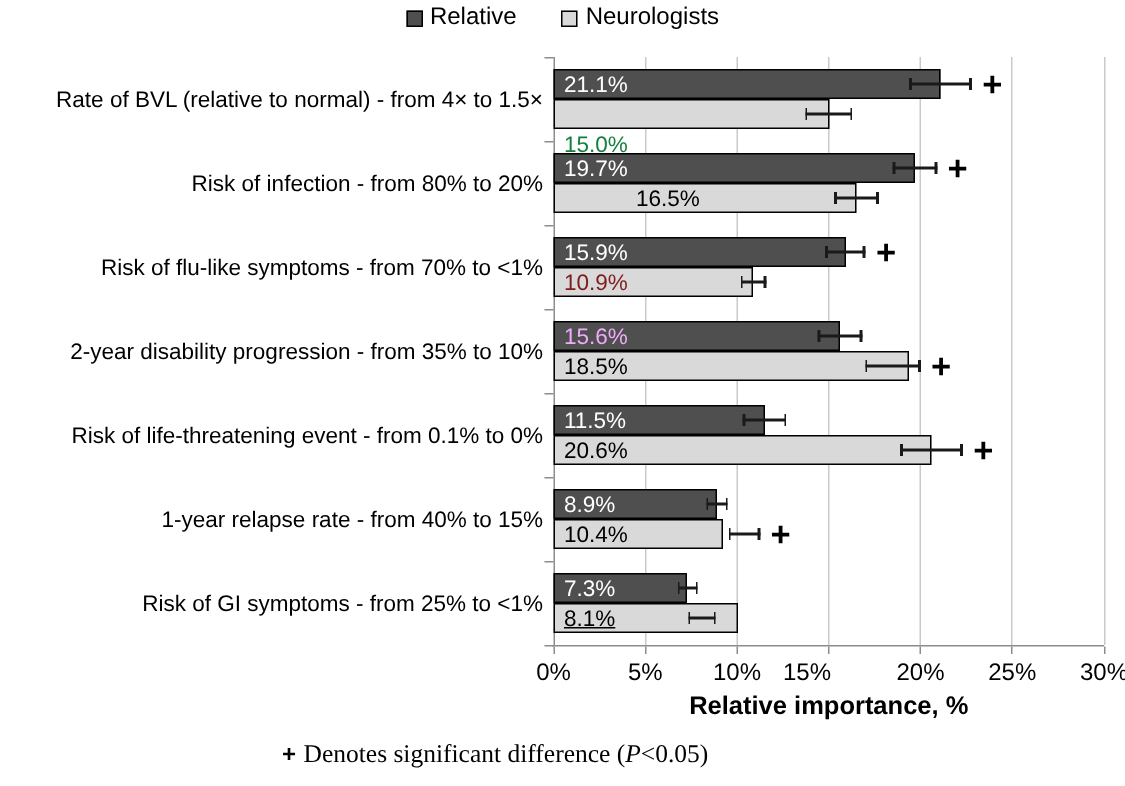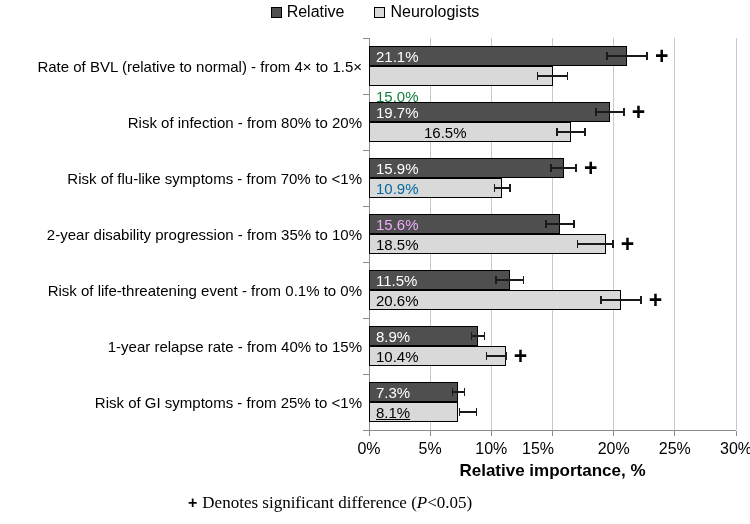--- a/index.html
+++ b/index.html
@@ -154,21 +154,21 @@
       <div class="bar" style="top: 120px; left: 0px; width: 194.51px; background: rgb(79, 79, 79); border-color: rgb(0, 0, 0);">
         <div class="bar-label" style="color: rgb(255, 255, 255);">15.9%</div>
       </div>
       <div class="err" style="left: 181.053px; width: 26.9133px; top: 126px;">
         <div class="err-line" style="background: rgb(26, 26, 26);"></div>
         <div class="err-cap l" style="background: rgb(26, 26, 26);"></div>
         <div class="err-cap r" style="background: rgb(26, 26, 26);"></div>
       </div>
       <div class="sig" style="left: 214.967px; top: 117px;">+</div>
       <div class="bar" style="top: 140px; left: 0px; width: 133.343px; background: rgb(217, 217, 217); border-color: rgb(0, 0, 0);">
-        <div class="bar-label" style="color: #0369a1;">10.9%</div>
+        <div class="bar-label" style="color: #7f1d1d;">10.9%</div>
       </div>
       <div class="err" style="left: 124.78px; width: 17.1267px; top: 146px;">
         <div class="err-line" style="background: rgb(26, 26, 26);"></div>
         <div class="err-cap l" style="background: rgb(26, 26, 26);"></div>
         <div class="err-cap r" style="background: rgb(26, 26, 26);"></div>
       </div>
       <div class="bar" style="top: 176px; left: 0px; width: 190.84px; background: rgb(79, 79, 79); border-color: rgb(0, 0, 0);">
         <div class="bar-label" style="color: #f0abfc;">15.6%</div>
       </div>
       <div class="err" style="left: 176.16px; width: 29.36px; top: 182px;">
@@ -203,38 +203,38 @@
       </div>
       <div class="sig" style="left: 279.803px; top: 249px;">+</div>
       <div class="bar" style="top: 288px; left: 0px; width: 108.877px; background: rgb(79, 79, 79); border-color: rgb(0, 0, 0);">
         <div class="bar-label" style="color: rgb(255, 255, 255);">8.9%</div>
       </div>
       <div class="err" style="left: 101.537px; width: 14.68px; top: 294px;">
         <div class="err-line" style="background: rgb(26, 26, 26);"></div>
         <div class="err-cap l" style="background: rgb(26, 26, 26);"></div>
         <div class="err-cap r" style="background: rgb(26, 26, 26);"></div>
       </div>
-      <div class="bar" style="top: 308px; left: 0px; width: 137px; background: rgb(217, 217, 217); border-color: rgb(0, 0, 0);">
+      <div class="bar" style="top: 308px; left: 0px; width: 113px; background: rgb(217, 217, 217); border-color: rgb(0, 0, 0);">
         <div class="bar-label" style="color: rgb(0, 0, 0);">10.4%</div>
       </div>
       <div class="err" style="left: 116.828px; width: 20.7967px; top: 314px;">
         <div class="err-line" style="background: rgb(26, 26, 26);"></div>
         <div class="err-cap l" style="background: rgb(26, 26, 26);"></div>
         <div class="err-cap r" style="background: rgb(26, 26, 26);"></div>
       </div>
       <div class="sig" style="left: 144.625px; top: 305px;">+</div>
       <div class="bar" style="top: 344px; left: 0px; width: 89.3033px; background: rgb(79, 79, 79); border-color: rgb(0, 0, 0);">
         <div class="bar-label" style="color: rgb(255, 255, 255);">7.3%</div>
       </div>
       <div class="err" style="left: 82.575px; width: 13.4567px; top: 350px;">
         <div class="err-line" style="background: rgb(26, 26, 26);"></div>
         <div class="err-cap l" style="background: rgb(26, 26, 26);"></div>
         <div class="err-cap r" style="background: rgb(26, 26, 26);"></div>
       </div>
-      <div class="bar" style="top: 364px; left: 0px; width: 89px; background: rgb(217, 217, 217); border-color: rgb(0, 0, 0); text-decoration: underline;">
+      <div class="bar" style="top: 364px; left: 0px; width: 123px; background: rgb(217, 217, 217); border-color: rgb(0, 0, 0); text-decoration: underline;">
         <div class="bar-label" style="color: rgb(0, 0, 0);">8.1%</div>
       </div>
       <div class="err" style="left: 89.915px; width: 18.35px; top: 370px;">
         <div class="err-line" style="background: rgb(26, 26, 26);"></div>
         <div class="err-cap l" style="background: rgb(26, 26, 26);"></div>
         <div class="err-cap r" style="background: rgb(26, 26, 26);"></div>
       </div>
     </div>
 
   <div id="xticks">

